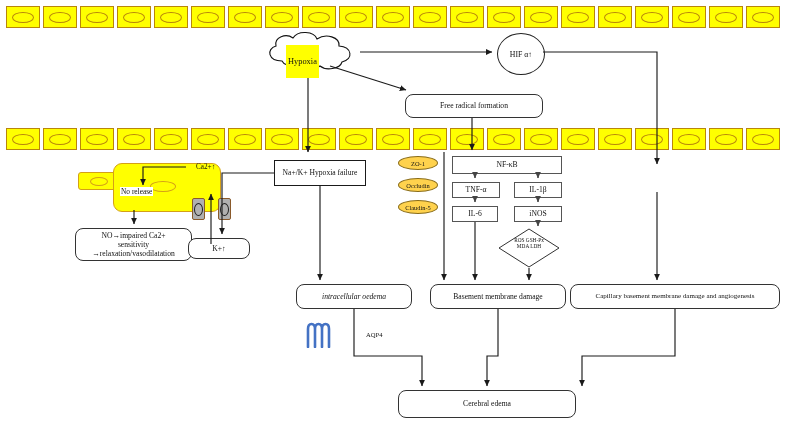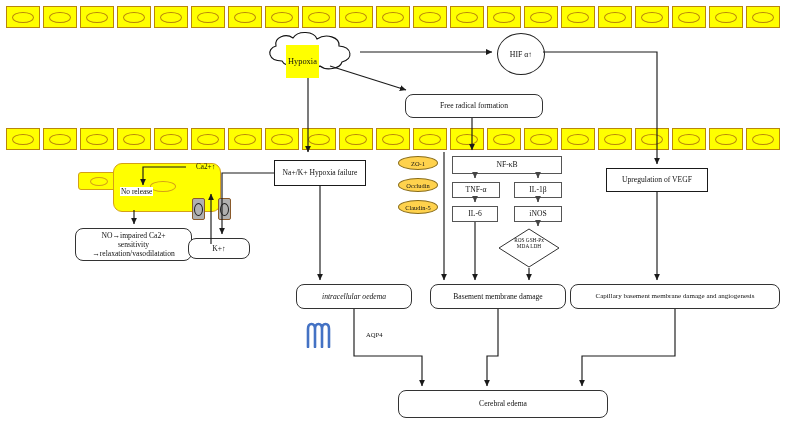--- a/index.html
+++ b/index.html
@@ -251,35 +251,34 @@
   <div id="diamond">
     <svg viewBox="0 0 62 40" width="62" height="40">
       <polygon points="31,1 61,20 31,39 1,20" fill="#ffffff" stroke="#333" stroke-width="1"></polygon>
     </svg>
     <div class="dtxt">
       <div>ROS GSH-Px</div>
       <div>MDA LDH</div>
     </div>
   </div>
 
-  <div class="box" style="left:606px;top:168px;width:102px;height:24px;">Upregulation of VEGF</div>
 
   <div class="box round" style="left:296px;top:284px;width:116px;height:25px;font-style:italic;">intracellular oedema</div>
   <div class="box round" style="left:430px;top:284px;width:136px;height:25px;">Basement membrane damage</div>
   <div class="box round thin" style="left:570px;top:284px;width:210px;height:25px;">Capillary basement membrane damage and angiogenesis</div>
 
   <div id="aqp4glyph">
     <svg viewBox="0 0 30 26" width="30" height="26">
       <path d="M3 25 L3 7 Q3 2 6.5 2 Q10 2 10 7 L10 25 M10 25 L10 7 Q10 2 13.5 2 Q17 2 17 7 L17 25
                M17 25 L17 7 Q17 2 20.5 2 Q24 2 24 7 L24 25" fill="none" stroke="#4472c4" stroke-width="2.6" stroke-linecap="round"></path>
     </svg>
   </div>
   <div id="aqp4label">AQP4</div>
 
-  <div class="box round" style="left:398px;top:390px;width:210px;height:28px;">Cerebral edema</div>
+  <div class="box round" style="left:398px;top:390px;width:178px;height:28px;">Cerebral edema</div>
 
   <svg id="wires">
     <defs>
       <marker id="ah" markerWidth="7" markerHeight="7" refX="5.4" refY="2.6" orient="auto">
         <path d="M0,0 L5.6,2.6 L0,5.2 z" fill="#1a1a1a"></path>
       </marker>
       <marker id="ahg" markerWidth="7" markerHeight="7" refX="5.4" refY="2.6" orient="auto">
         <path d="M0,0 L5.6,2.6 L0,5.2 z" fill="#444"></path>
       </marker>
     </defs>

